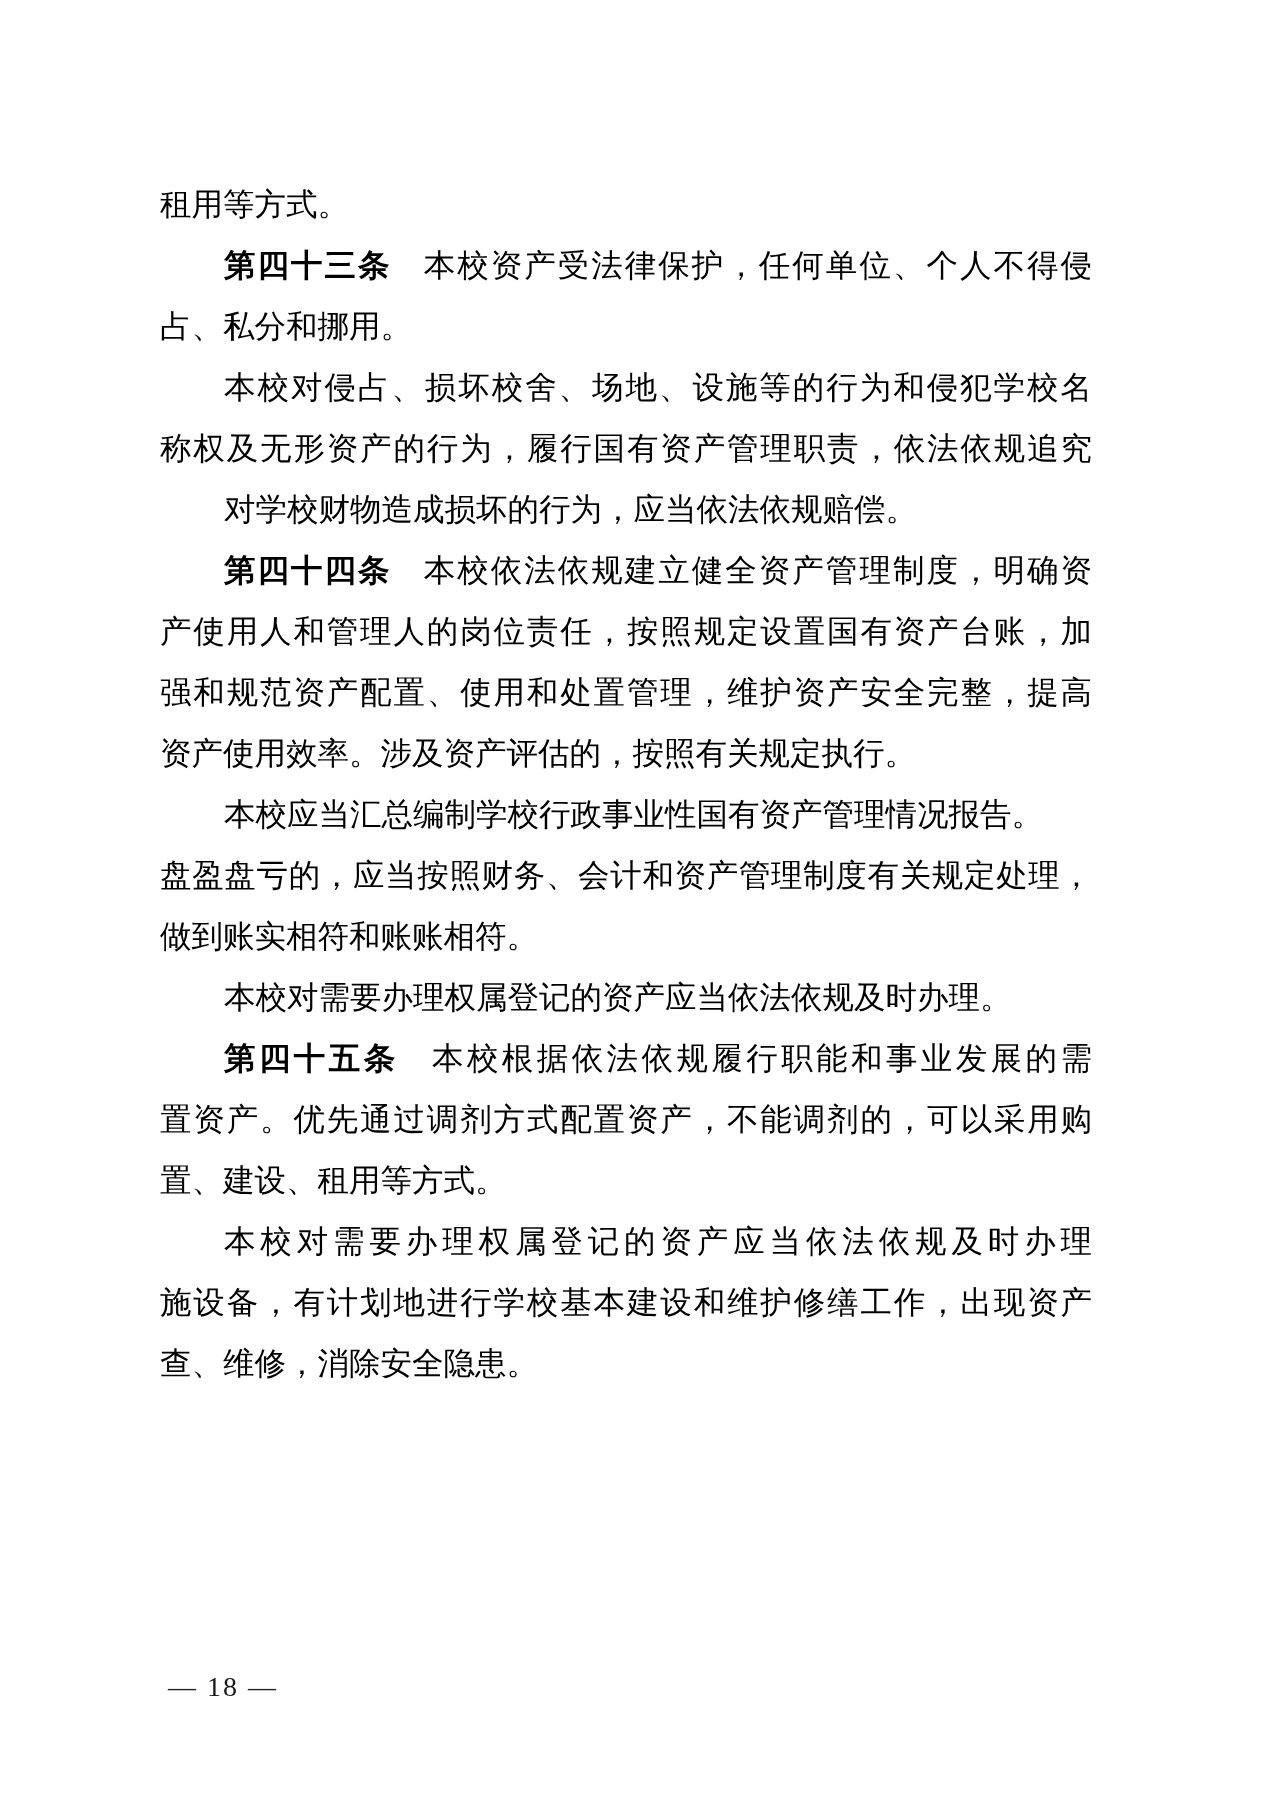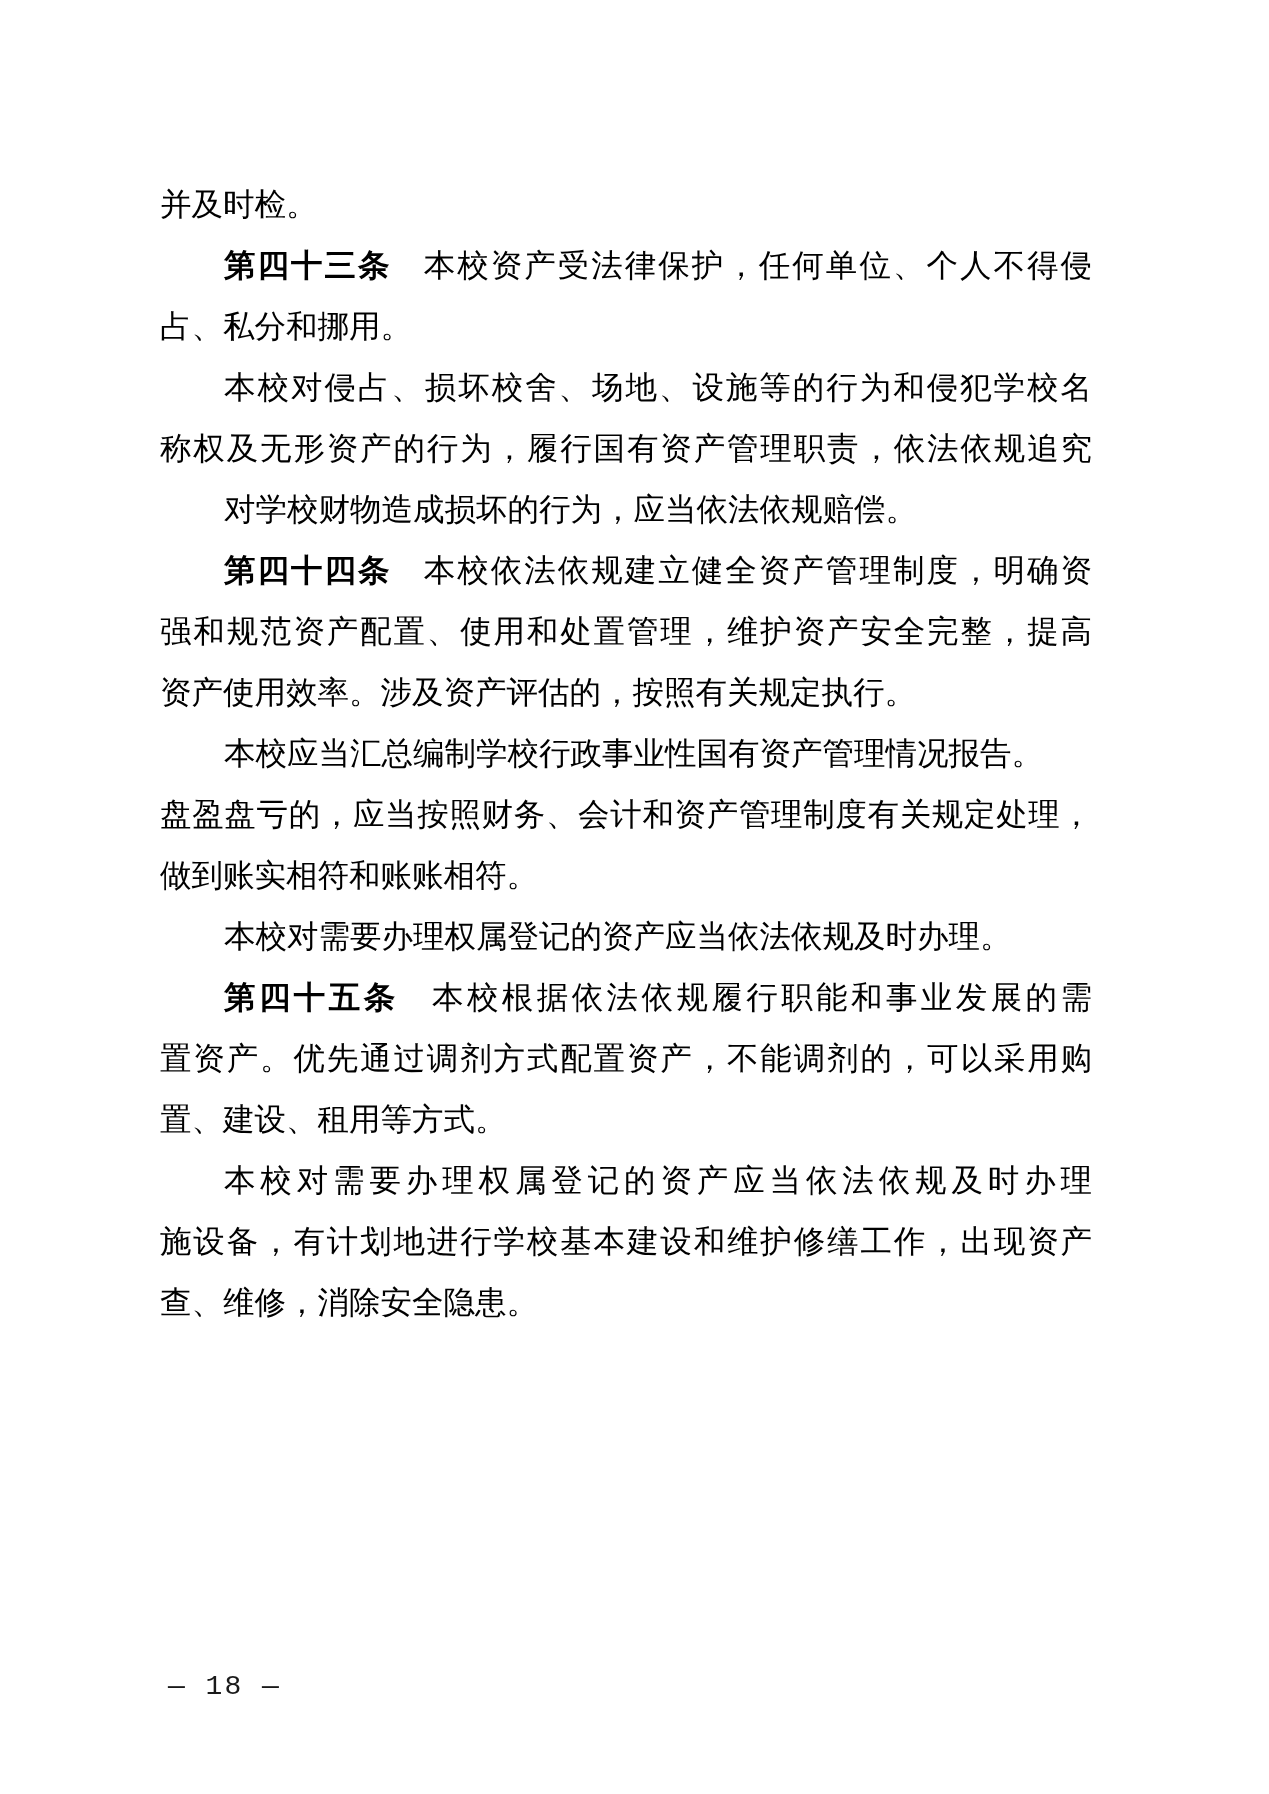--- a/index.html
+++ b/index.html
@@ -48,44 +48,45 @@
     width: 30px;
   }
   .footer {
     position: absolute;
     left: 168px;
     top: 1662px;
     font-size: 28px;
     line-height: 50px;
     letter-spacing: 2px;
     color: #1a1a1a;
-    font-family: Liberation Mono, monospace;
+    font-family: Liberation Serif, serif;
   }
 </style>
 </head>
 <body>
 
 <div class="page">
   <main class="doc" id="doc-body">
       <div class="para">
-        <div class="line para-end">并及时检。</div>
+        <div class="line para-end">租用等方式。</div>
       </div>
       <div class="para">
         <div class="line first-indent"><span class="article-head">第四十三条</span><span class="head-gap"></span><span>本校资产受法律保护，任何单位、个人不得侵</span></div>
         <div class="line para-end">占、私分和挪用。</div>
       </div>
       <div class="para">
         <div class="line first-indent">本校对侵占、损坏校舍、场地、设施等的行为和侵犯学校名</div>
         <div class="line">称权及无形资产的行为，履行国有资产管理职责，依法依规追究</div>
       </div>
       <div class="para">
         <div class="line para-end first-indent">对学校财物造成损坏的行为，应当依法依规赔偿。</div>
       </div>
       <div class="para">
         <div class="line first-indent"><span class="article-head">第四十四条</span><span class="head-gap"></span><span>本校依法依规建立健全资产管理制度，明确资</span></div>
+        <div class="line">产使用人和管理人的岗位责任，按照规定设置国有资产台账，加</div>
         <div class="line">强和规范资产配置、使用和处置管理，维护资产安全完整，提高</div>
         <div class="line para-end">资产使用效率。涉及资产评估的，按照有关规定执行。</div>
       </div>
       <div class="para">
         <div class="line para-end first-indent">本校应当汇总编制学校行政事业性国有资产管理情况报告。</div>
       </div>
       <div class="para">
         <div class="line">盘盈盘亏的，应当按照财务、会计和资产管理制度有关规定处理，</div>
         <div class="line para-end">做到账实相符和账账相符。</div>
       </div>

